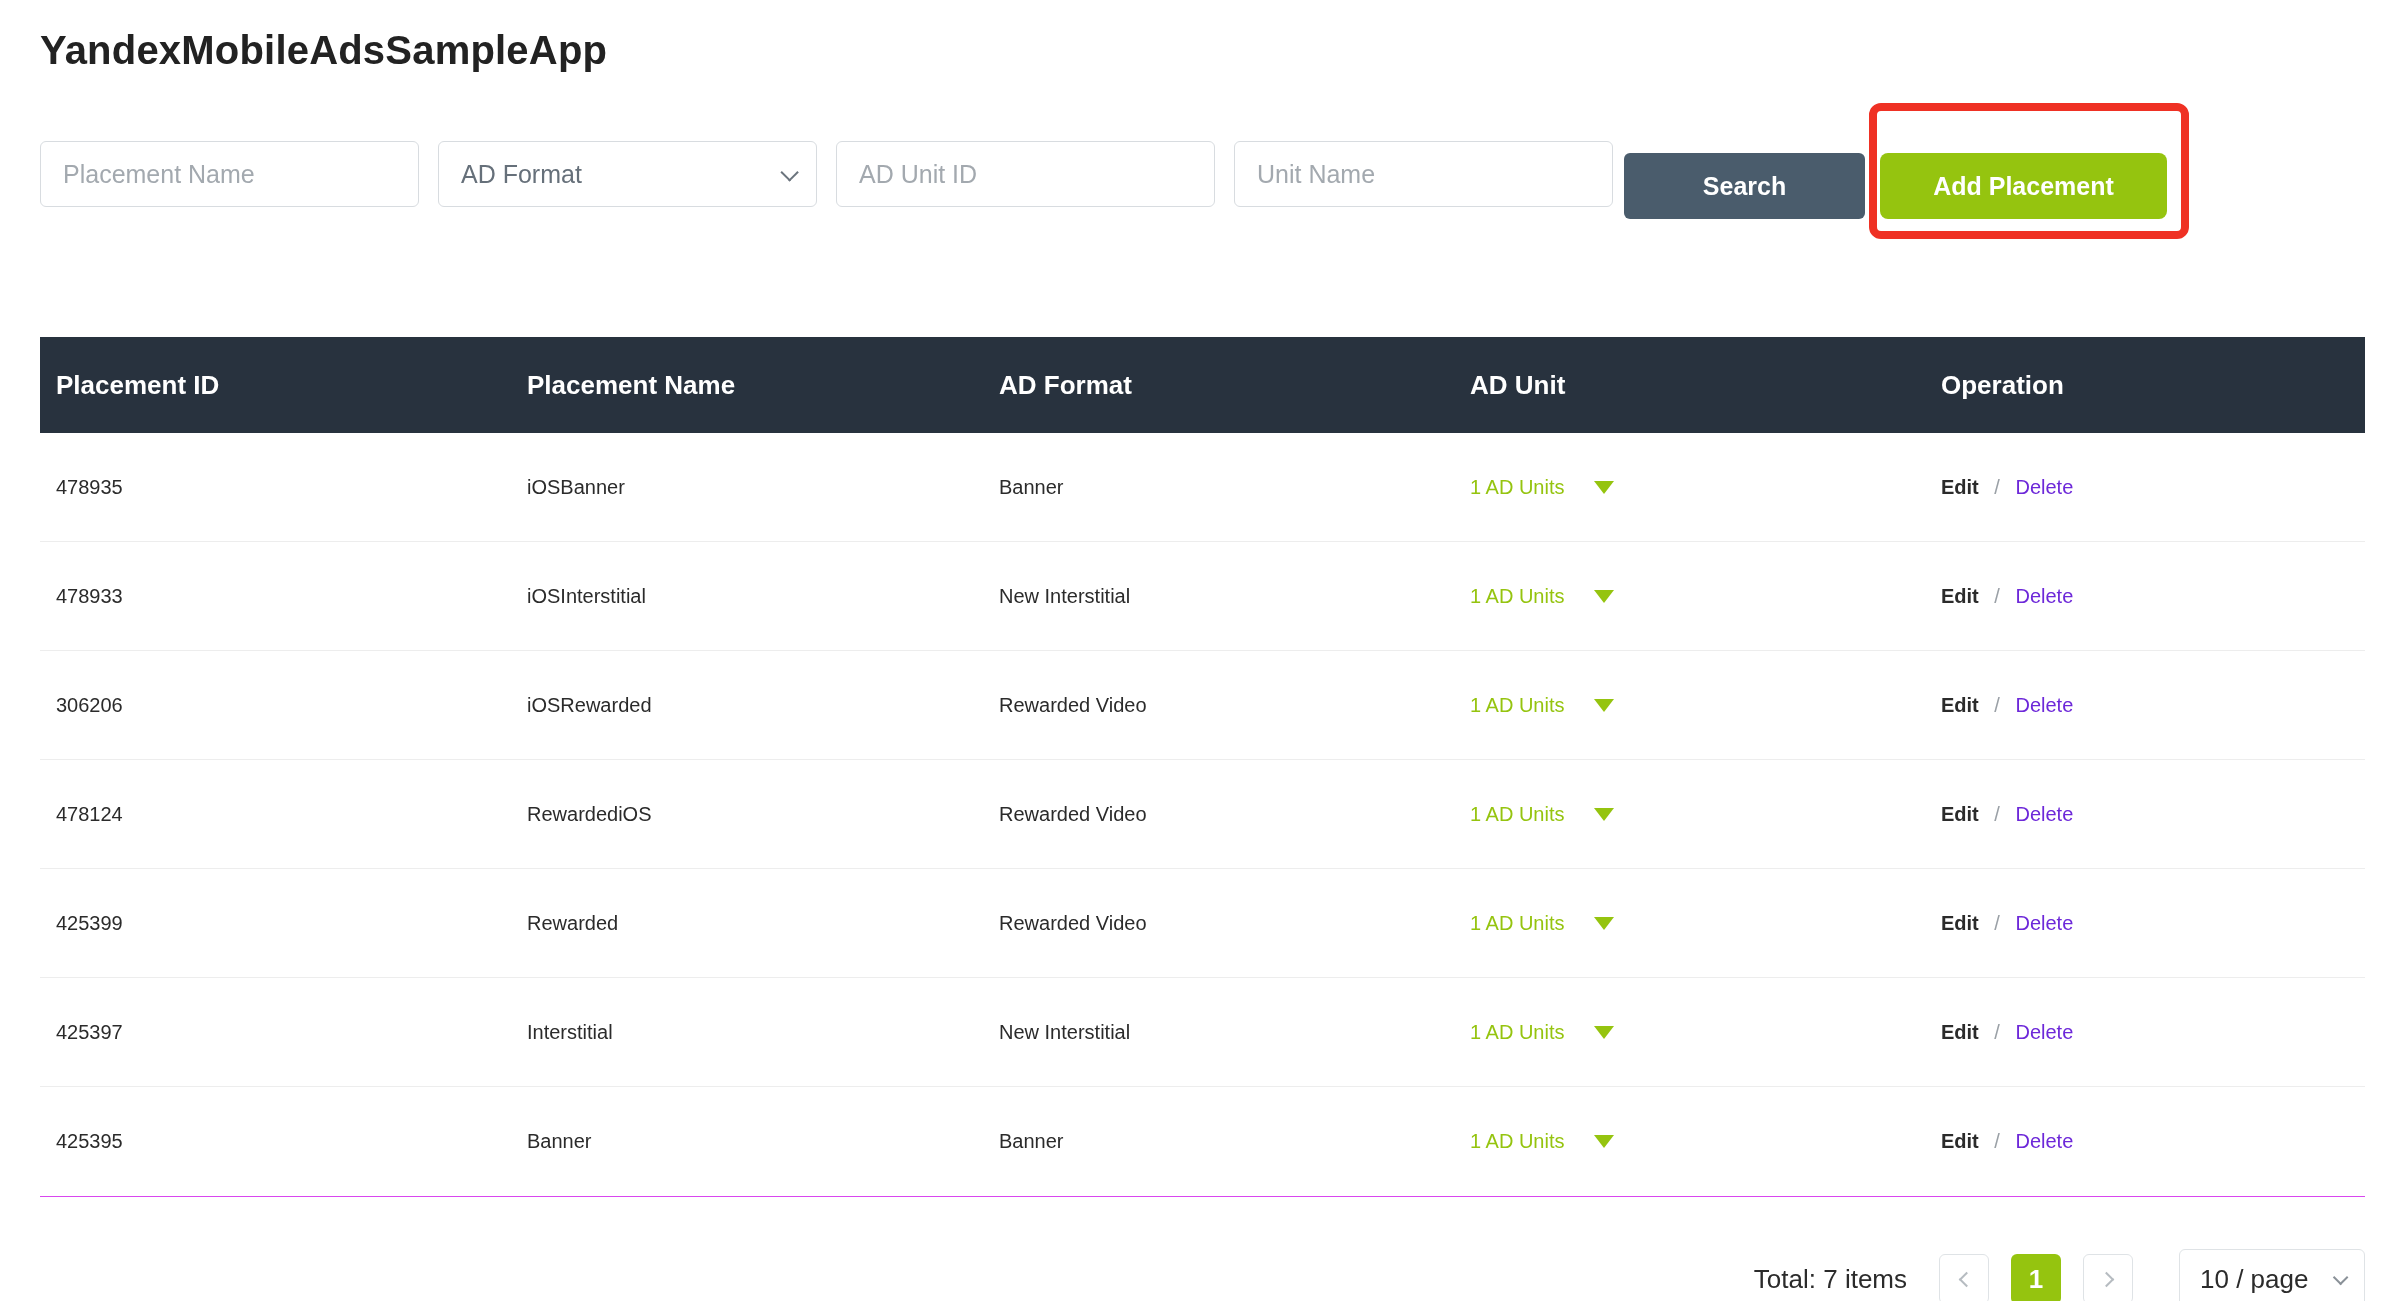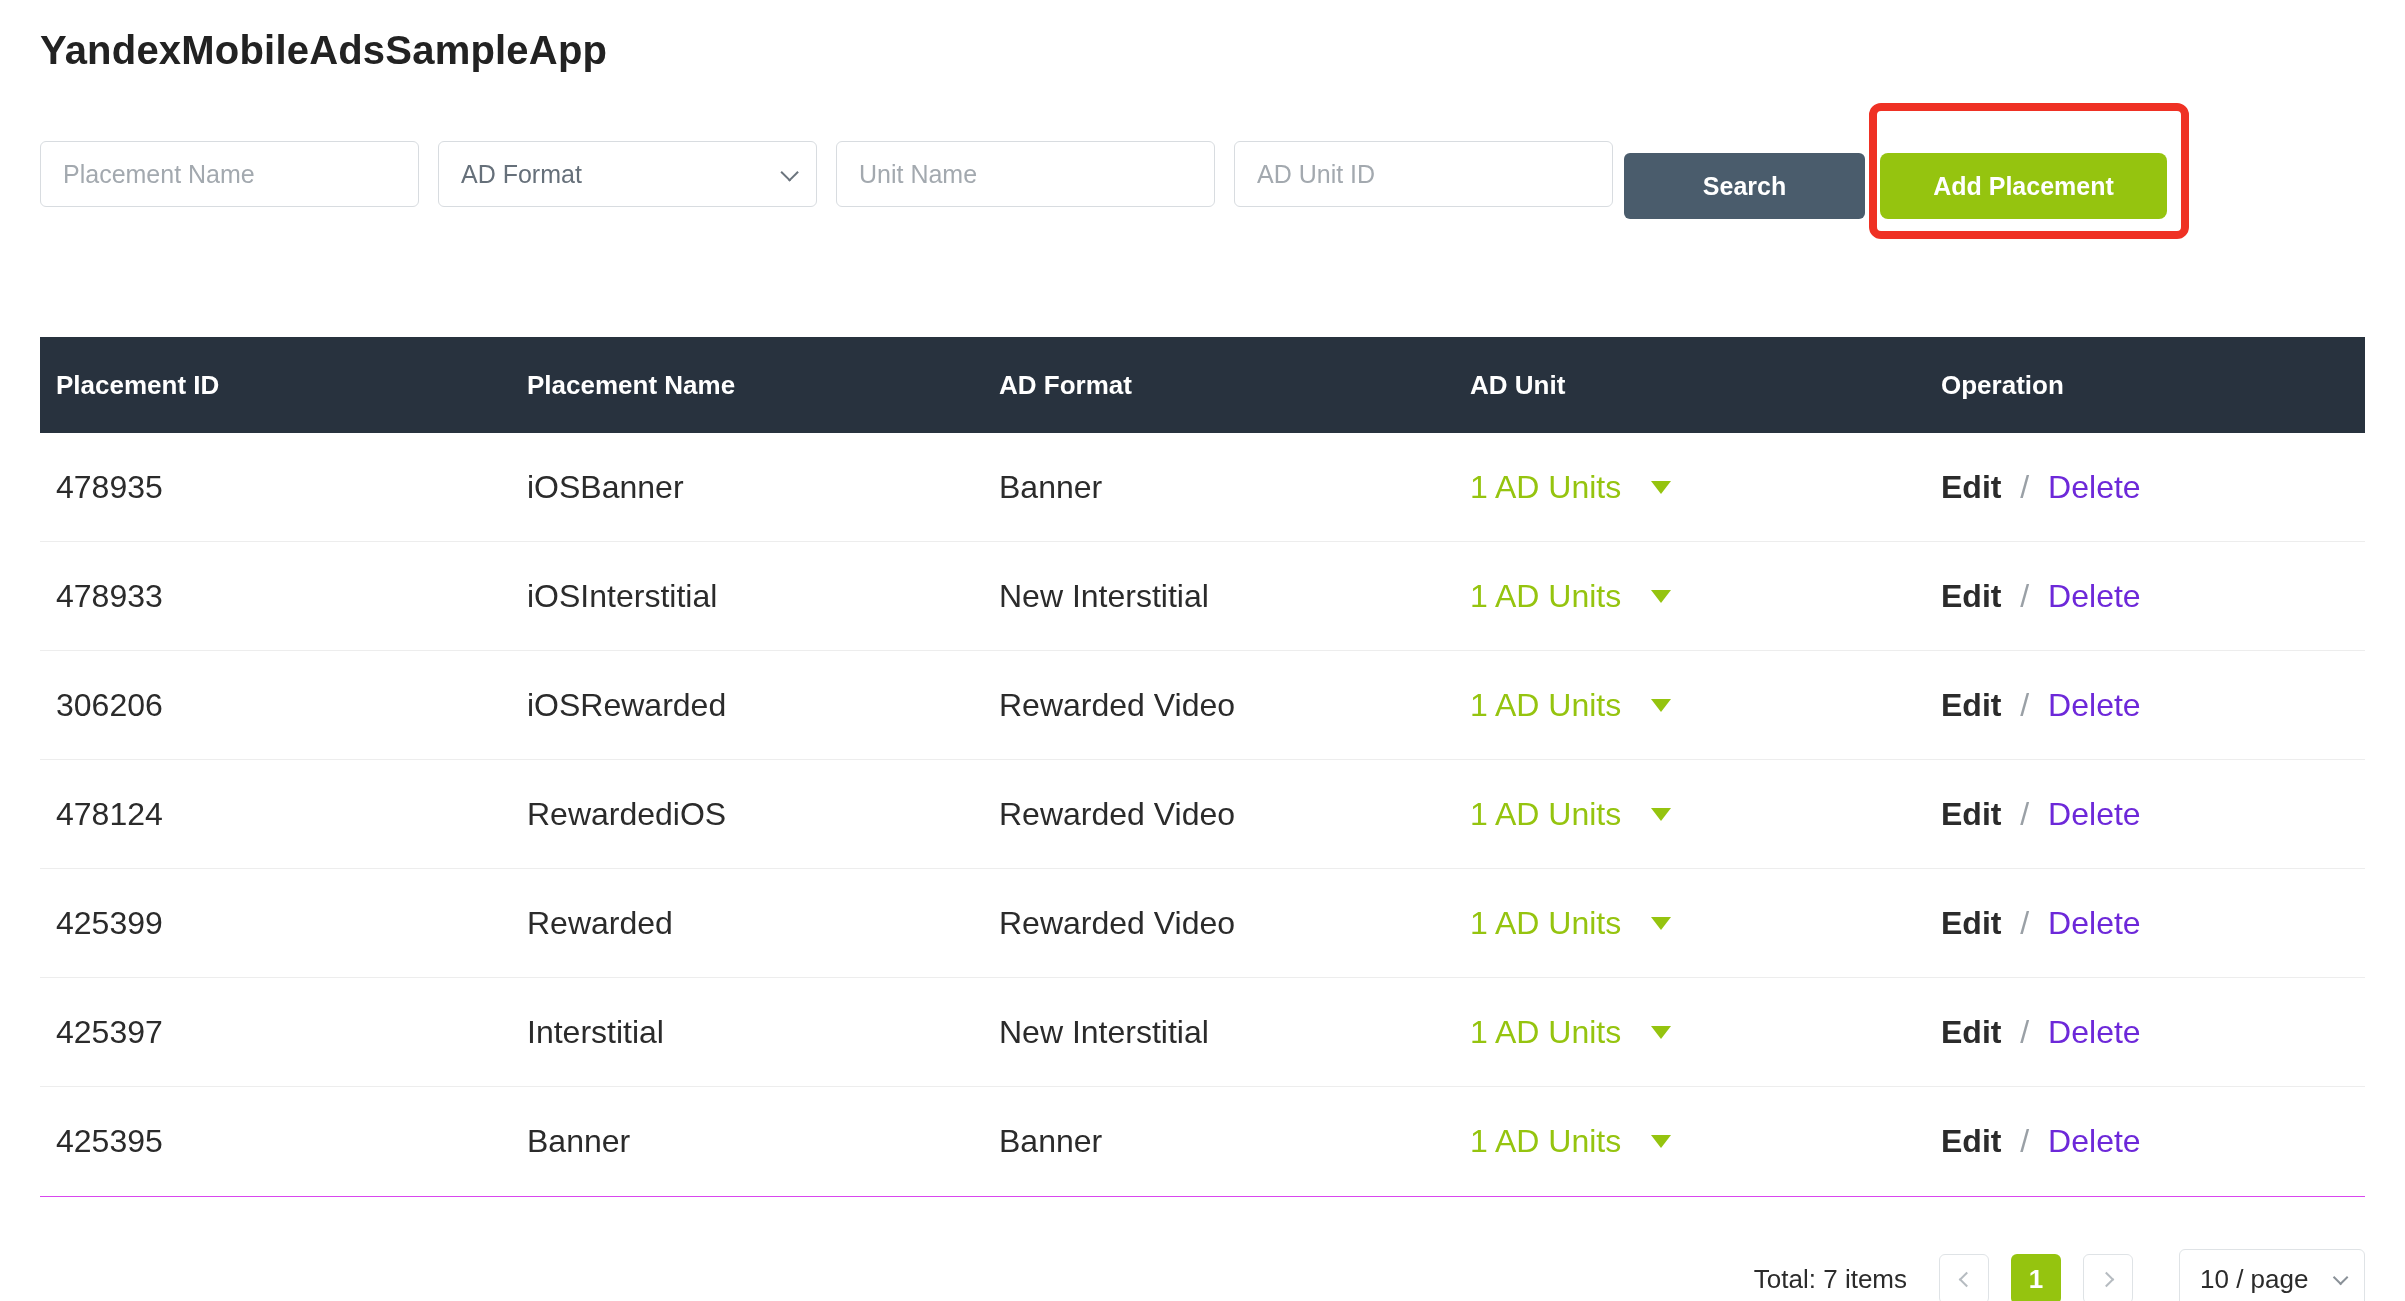--- a/index.html
+++ b/index.html
@@ -116,21 +116,21 @@
   }
   .trow {
     display: grid;
     grid-template-columns: 471px 472px 471px 471px 1fr;
     height: 109px;
     align-items: center;
     border-bottom: 1px solid #ededed;
     background: #fff;
   }
   .trow:last-child { border-bottom: none; }
-  .td { font-size: 32px; color: #2b2b2b; padding-left: 16px; }
+  .td { font-size: 20px; color: #2b2b2b; padding-left: 16px; }
   .adunit-link {
     color: #95c40f;
     cursor: pointer;
     display: inline-flex;
     align-items: center;
     text-decoration: none;
   }
   .caret-down {
     display: inline-block;
     margin-left: 30px;
@@ -209,23 +209,23 @@
   <h1 class="page-title">YandexMobileAdsSampleApp</h1>
 
   <div class="filter-bar">
     <input class="filter-input" type="text" placeholder="Placement Name" style="">
 
     <div class="select-box">
       <span>AD Format</span>
       <span class="chev"></span>
     </div>
 
+    <input class="filter-input" type="text" placeholder="AD Unit ID" style="">
+
     <input class="filter-input" type="text" placeholder="Unit Name" style="">
-
-    <input class="filter-input" type="text" placeholder="AD Unit ID" style="">
 
     <button class="btn btn-search">Search</button>
 
     <span class="add-wrap">
       <button class="btn btn-add">Add Placement</button>
       <span class="annotation-box"></span>
     </span>
   </div>
 
   <div class="table">

